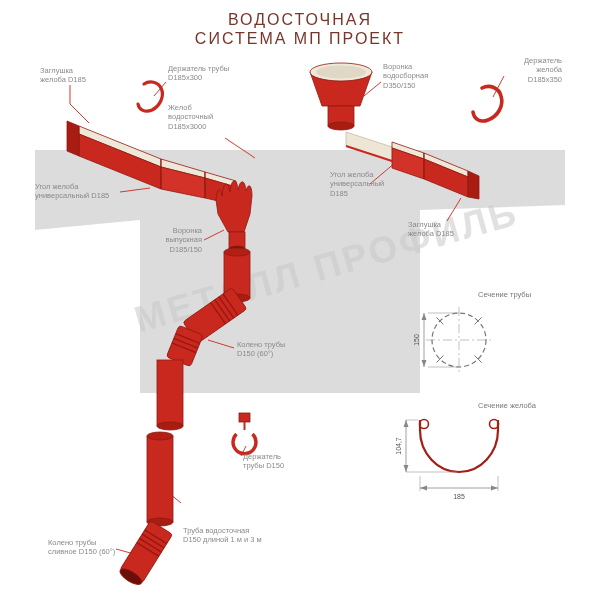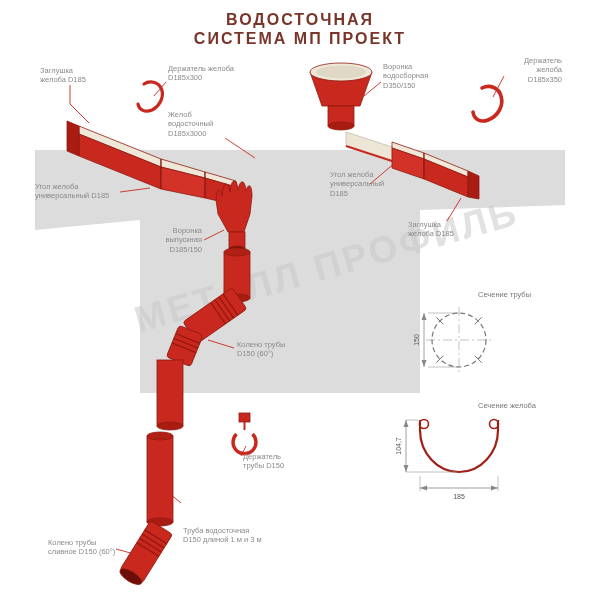--- a/index.html
+++ b/index.html
@@ -1,28 +1,28 @@
 <!DOCTYPE html>
 <html><head>
 <meta charset="utf-8">
 <style>
   html,body{margin:0;padding:0;background:#fff;}
   body{width:600px;height:600px;font-family:"Liberation Sans",sans-serif;}
   #stage{position:relative;width:600px;height:600px;overflow:hidden;background:#fff;}
   #scene{position:absolute;left:0;top:0;}
-  .title-line{position:absolute;left:0;right:0;text-align:center;color:#7a352b;font-weight:bold;
+  .title-line{position:absolute;left:0;right:0;text-align:center;color:#7a352b;font-weight:normal;
               font-size:16px;letter-spacing:2px;}
   #title1{top:11px;} #title2{top:30px;}
   .lbl{position:absolute;color:#8a8a8a;font-size:7.5px;line-height:1.25;white-space:pre-line;}
   .sec-title{color:#777;text-align:center;}
   #lbl-endcap-left{left:40px;top:66px;}
   #lbl-holder-left{left:168px;top:64px;}
   #lbl-funnel-collect{left:383px;top:62px;}
   #lbl-holder-right{right:38px;top:56px;text-align:right;}
-  #lbl-gutter{left:168px;top:110px;}
+  #lbl-gutter{left:168px;top:103px;}
   #lbl-corner-left{left:35px;top:182px;}
   #lbl-corner-right{left:330px;top:170px;}
   #lbl-endcap-right{left:408px;top:220px;}
   #lbl-funnel-outlet{left:138px;top:226px;width:64px;text-align:right;}
   #lbl-elbow-upper{left:237px;top:340px;}
   #lbl-section-pipe{left:478px;top:290px;}
   #lbl-section-gutter{left:478px;top:401px;}
   #lbl-holder-pipe{left:243px;top:452px;}
   #lbl-pipe{left:183px;top:497px;margin-top:29px;}
   #lbl-elbow-drain{left:48px;top:538px;}
@@ -179,21 +179,21 @@
       <polygon points="498,488 491,485.5 491,490.5" fill="#888"></polygon>
       <text x="459" y="499" text-anchor="middle" font-size="7" fill="#555">185</text>
     </g>
   </svg>
 
   <div class="title-line" id="title1">ВОДОСТОЧНАЯ</div>
   <div class="title-line" id="title2">СИСТЕМА МП ПРОЕКТ</div>
 
   <div class="lbl" id="lbl-endcap-left">Заглушка
 желоба D185</div>
-  <div class="lbl" id="lbl-holder-left">Держатель желоба
+  <div class="lbl" id="lbl-holder-left">Держатель трубы
 D185х300</div>
   <div class="lbl" id="lbl-funnel-collect">Воронка
 водосборная
 D350/150</div>
   <div class="lbl" id="lbl-holder-right">Держатель
 желоба
 D185х350</div>
   <div class="lbl" id="lbl-gutter">Желоб
 водосточный
 D185х3000</div>

